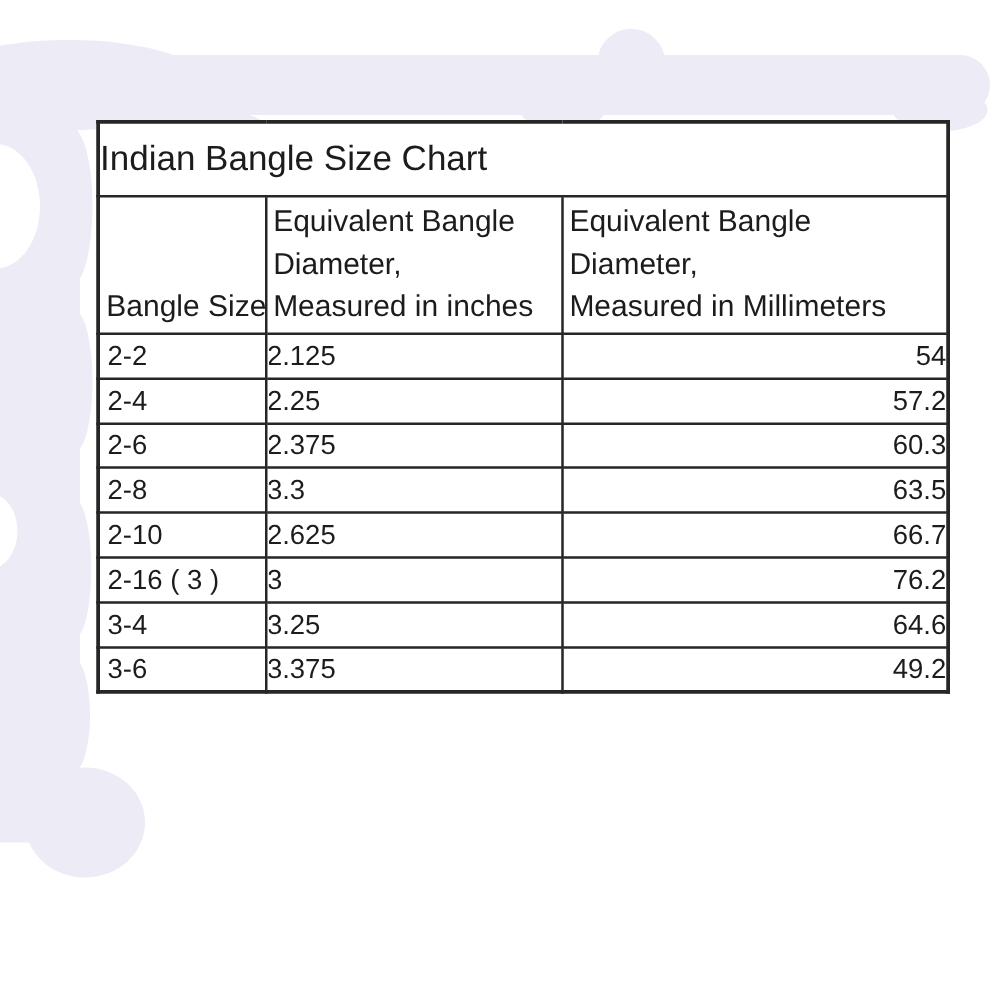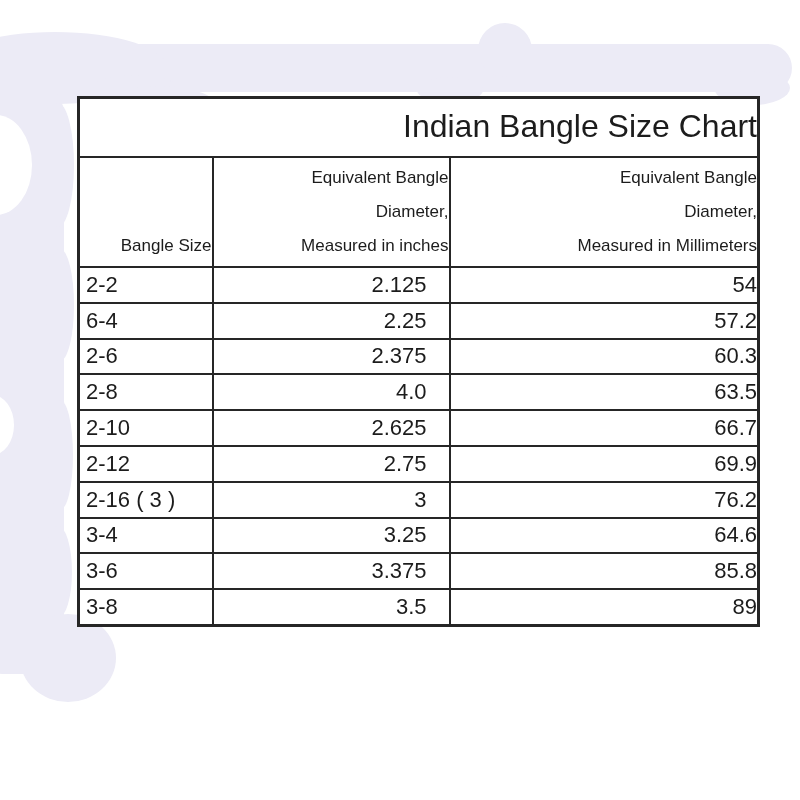--- a/index.html
+++ b/index.html
@@ -40,45 +40,45 @@
   col.c1 { width: 134px; }
   col.c2 { width: 237px; }
   col.c3 { width: 309px; }
   th, td {
     border: 2px solid var(--border, #262626);
     overflow: hidden;
     font-weight: 400;
   }
   .title-row th {
     height: 55px;
-    font-size: 32px;
-    text-align: right;
+    font-size: 28px;
+    text-align: left;
     vertical-align: middle;
     padding: 0 0 2px 0;
     white-space: nowrap;
   }
   .header-row th {
     height: 105px;
     vertical-align: bottom;
-    text-align: right;
-    font-size: 17px;
+    text-align: left;
+    font-size: 24px;
     line-height: 34px;
     padding: 0 0 3px 5px;
     white-space: nowrap;
   }
   tbody td {
     height: 33.8px;
     font-size: 22px;
     vertical-align: middle;
     padding: 0;
     white-space: nowrap;
     border-radius: 14px;
   }
   .td-size { text-align: left;  padding-left: 6px; }
-  .td-in   { text-align: right; padding-right: 22px; }
+  .td-in   { text-align: left; padding-right: 22px; }
   .td-mm   { text-align: right; }
 </style>
 </head>
 <body>
 
 <svg class="watermark" width="800" height="800" viewBox="0 0 800 800" aria-hidden="true">
   <g class="wm-fill">
 
     <rect x="-20" y="44" width="812" height="48" rx="24"></rect>
     <ellipse cx="55" cy="68" rx="112" ry="36"></ellipse>
@@ -129,69 +129,59 @@
     </thead>
     <tbody>
 
         <tr>
           <td class="td-size">2-2</td>
           <td class="td-in">2.125</td>
           <td class="td-mm">54</td>
         </tr>
 
         <tr>
-          <td class="td-size">6-4</td>
+          <td class="td-size">2-4</td>
           <td class="td-in">2.25</td>
           <td class="td-mm">57.2</td>
         </tr>
 
         <tr>
           <td class="td-size">2-6</td>
           <td class="td-in">2.375</td>
           <td class="td-mm">60.3</td>
         </tr>
 
         <tr>
           <td class="td-size">2-8</td>
-          <td class="td-in">4.0</td>
+          <td class="td-in">3.3</td>
           <td class="td-mm">63.5</td>
         </tr>
 
         <tr>
           <td class="td-size">2-10</td>
           <td class="td-in">2.625</td>
           <td class="td-mm">66.7</td>
         </tr>
 
-        <tr>
-          <td class="td-size">2-12</td>
-          <td class="td-in">2.75</td>
-          <td class="td-mm">69.9</td>
-        </tr>
 
 
         <tr>
           <td class="td-size">2-16 ( 3 )</td>
           <td class="td-in">3</td>
           <td class="td-mm">76.2</td>
         </tr>
 
 
         <tr>
           <td class="td-size">3-4</td>
           <td class="td-in">3.25</td>
           <td class="td-mm">64.6</td>
         </tr>
 
         <tr>
           <td class="td-size">3-6</td>
           <td class="td-in">3.375</td>
-          <td class="td-mm">85.8</td>
+          <td class="td-mm">49.2</td>
         </tr>
 
-        <tr>
-          <td class="td-size">3-8</td>
-          <td class="td-in">3.5</td>
-          <td class="td-mm">89</td>
-        </tr>
       </tbody>
   </table>
 </div>
 
 </body></html>

